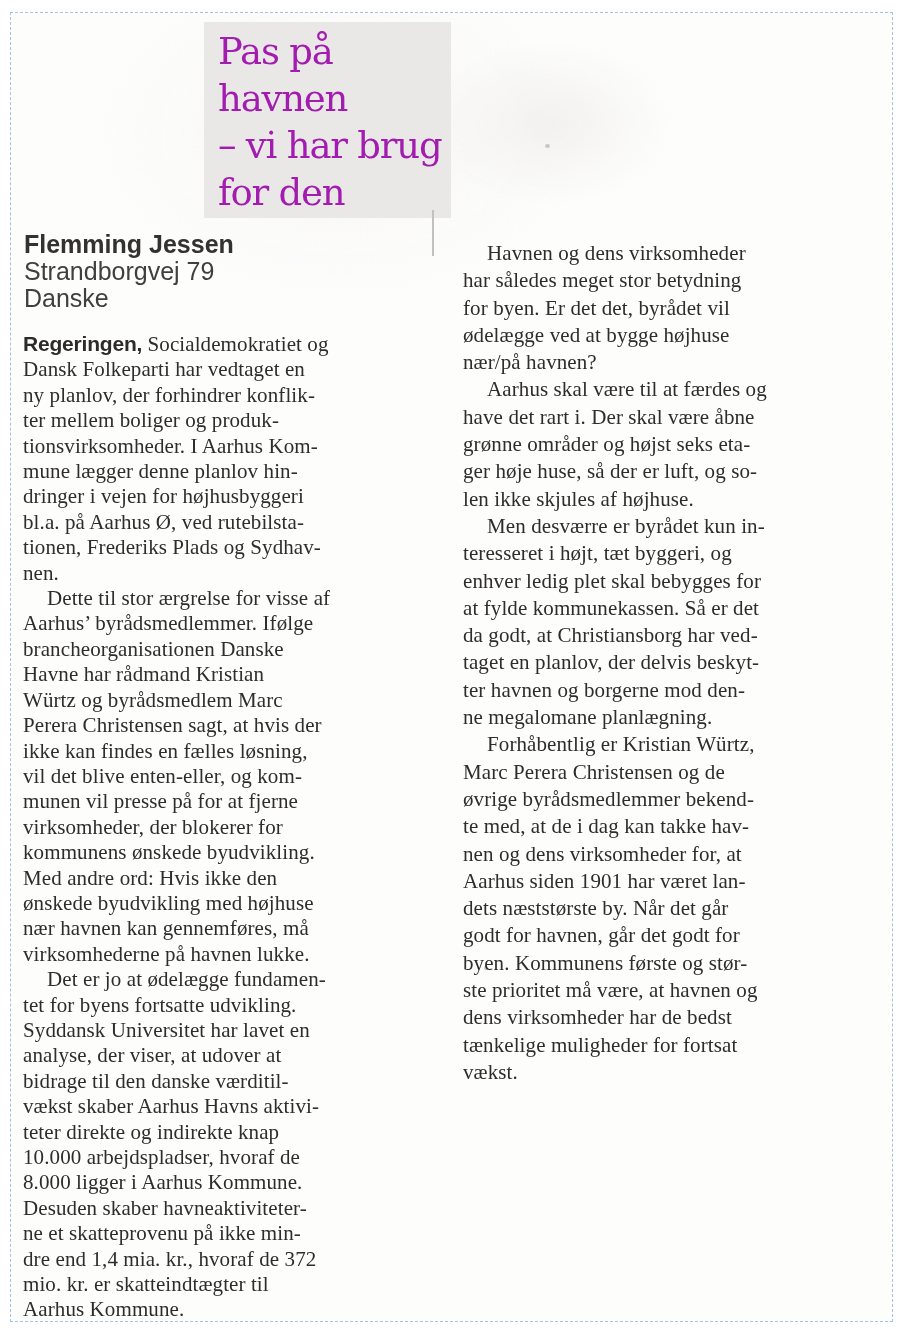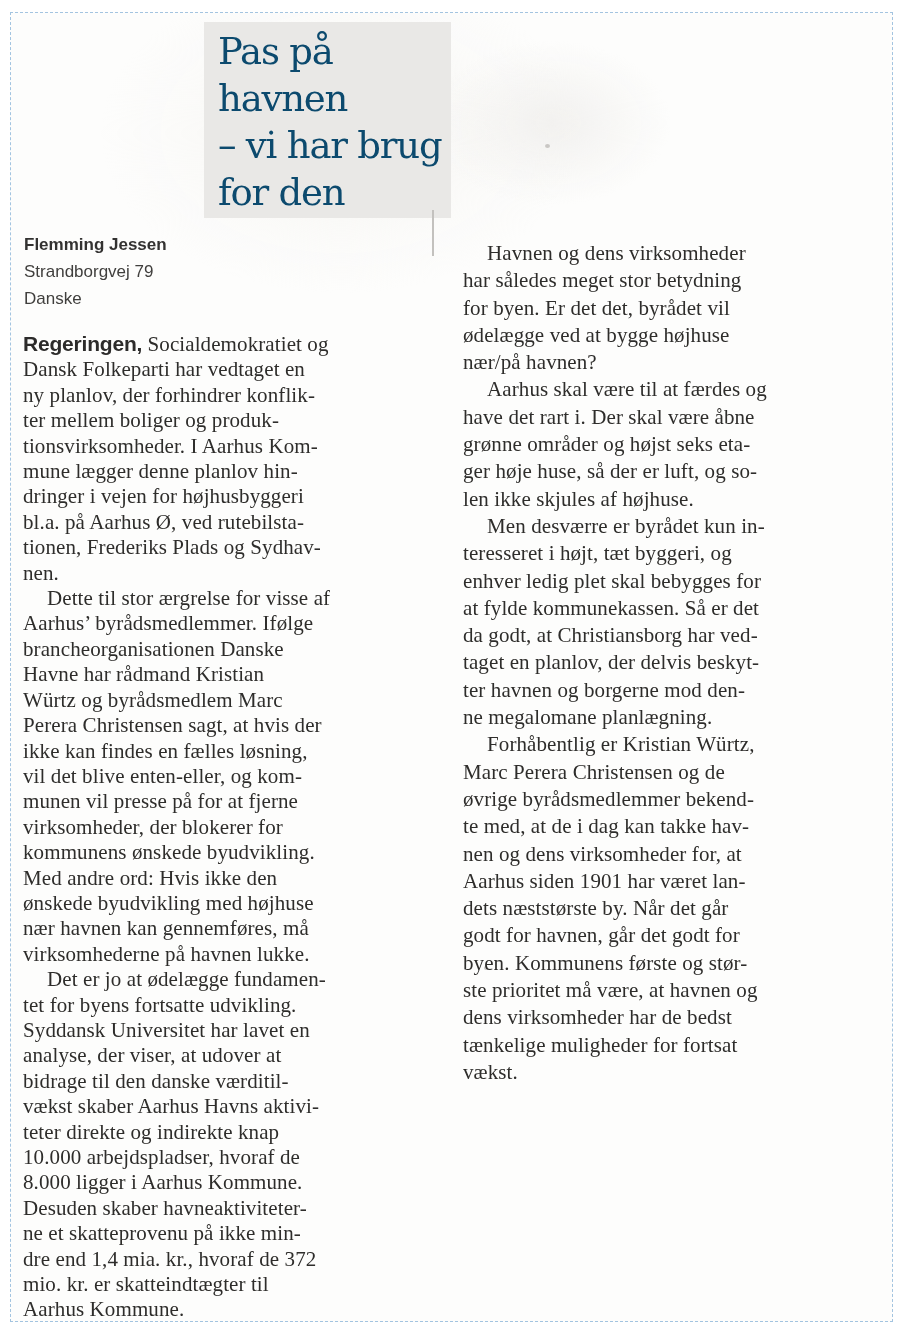--- a/index.html
+++ b/index.html
@@ -19,27 +19,27 @@
   .headline-box{
     position:absolute;left:204px;top:22px;width:247px;height:196px;
     background:#e9e8e6;
     padding:6px 0 0 14px;box-sizing:border-box;
   }
   .headline{
     margin:0;
     font-family:"DejaVu Serif", serif;
     font-weight:500;
     font-size:37px;line-height:47px;letter-spacing:-1.2px;
-    color:#0c4a6e;
+    color:#a21caf;
     white-space:pre-line;
   }
   .author-block{
     position:absolute;left:24px;top:231px;
     font-family:"Liberation Sans", sans-serif;
-    font-size:17px;line-height:27px;color:#403f3d;
+    font-size:25px;line-height:27px;color:#403f3d;
   }
   .author-name{font-weight:700;color:#333231;}
   .column{
     position:absolute;
     font-family:"Liberation Serif", serif;
     font-size:21px;color:#2e2d2b;
     letter-spacing:0.1px;
   }
   .column-left{left:23px;top:331px;width:414px;line-height:25.4px;}
   .column-right{left:463px;top:240px;width:427px;line-height:27.3px;}

